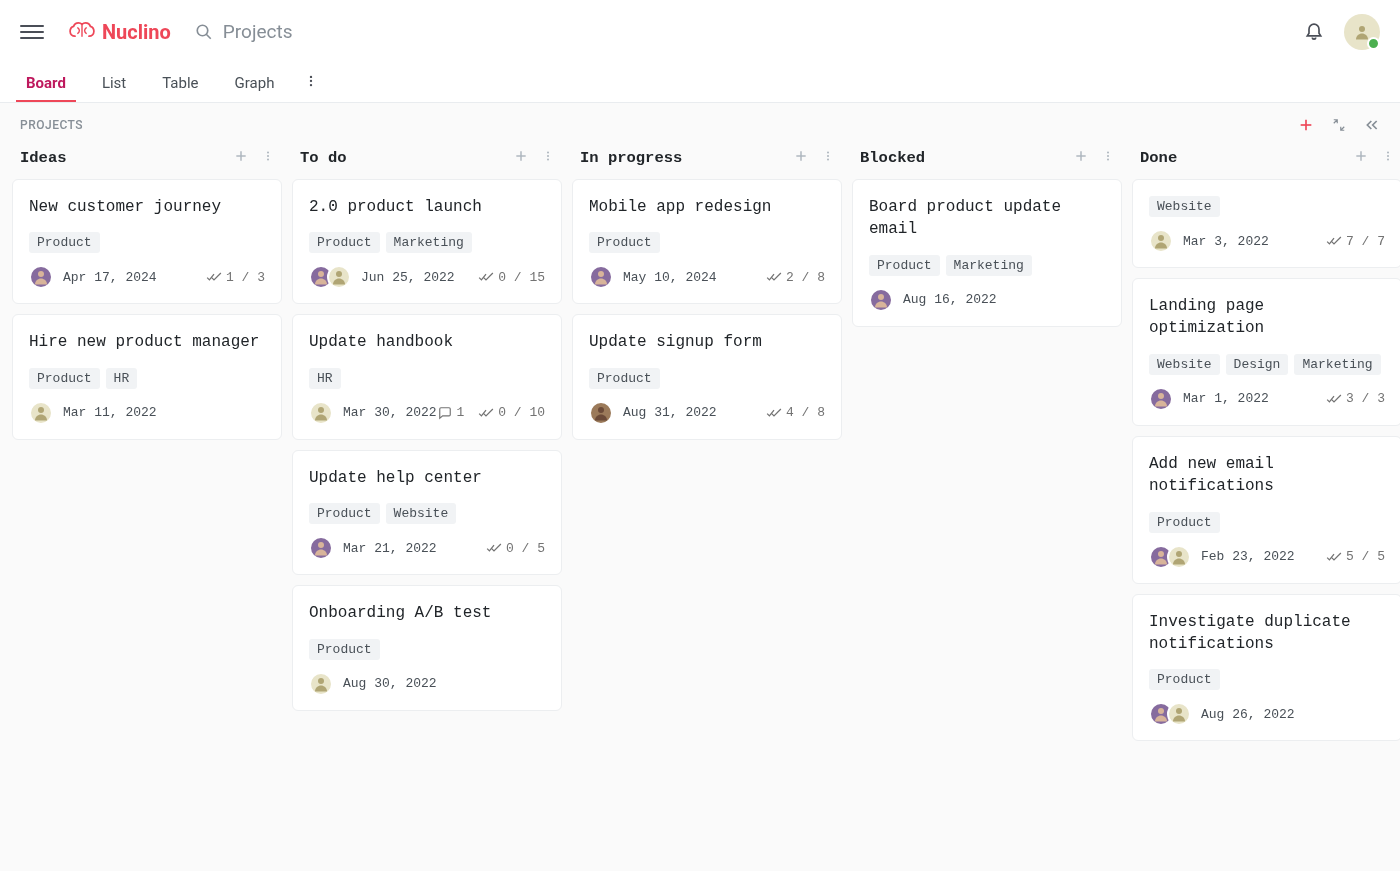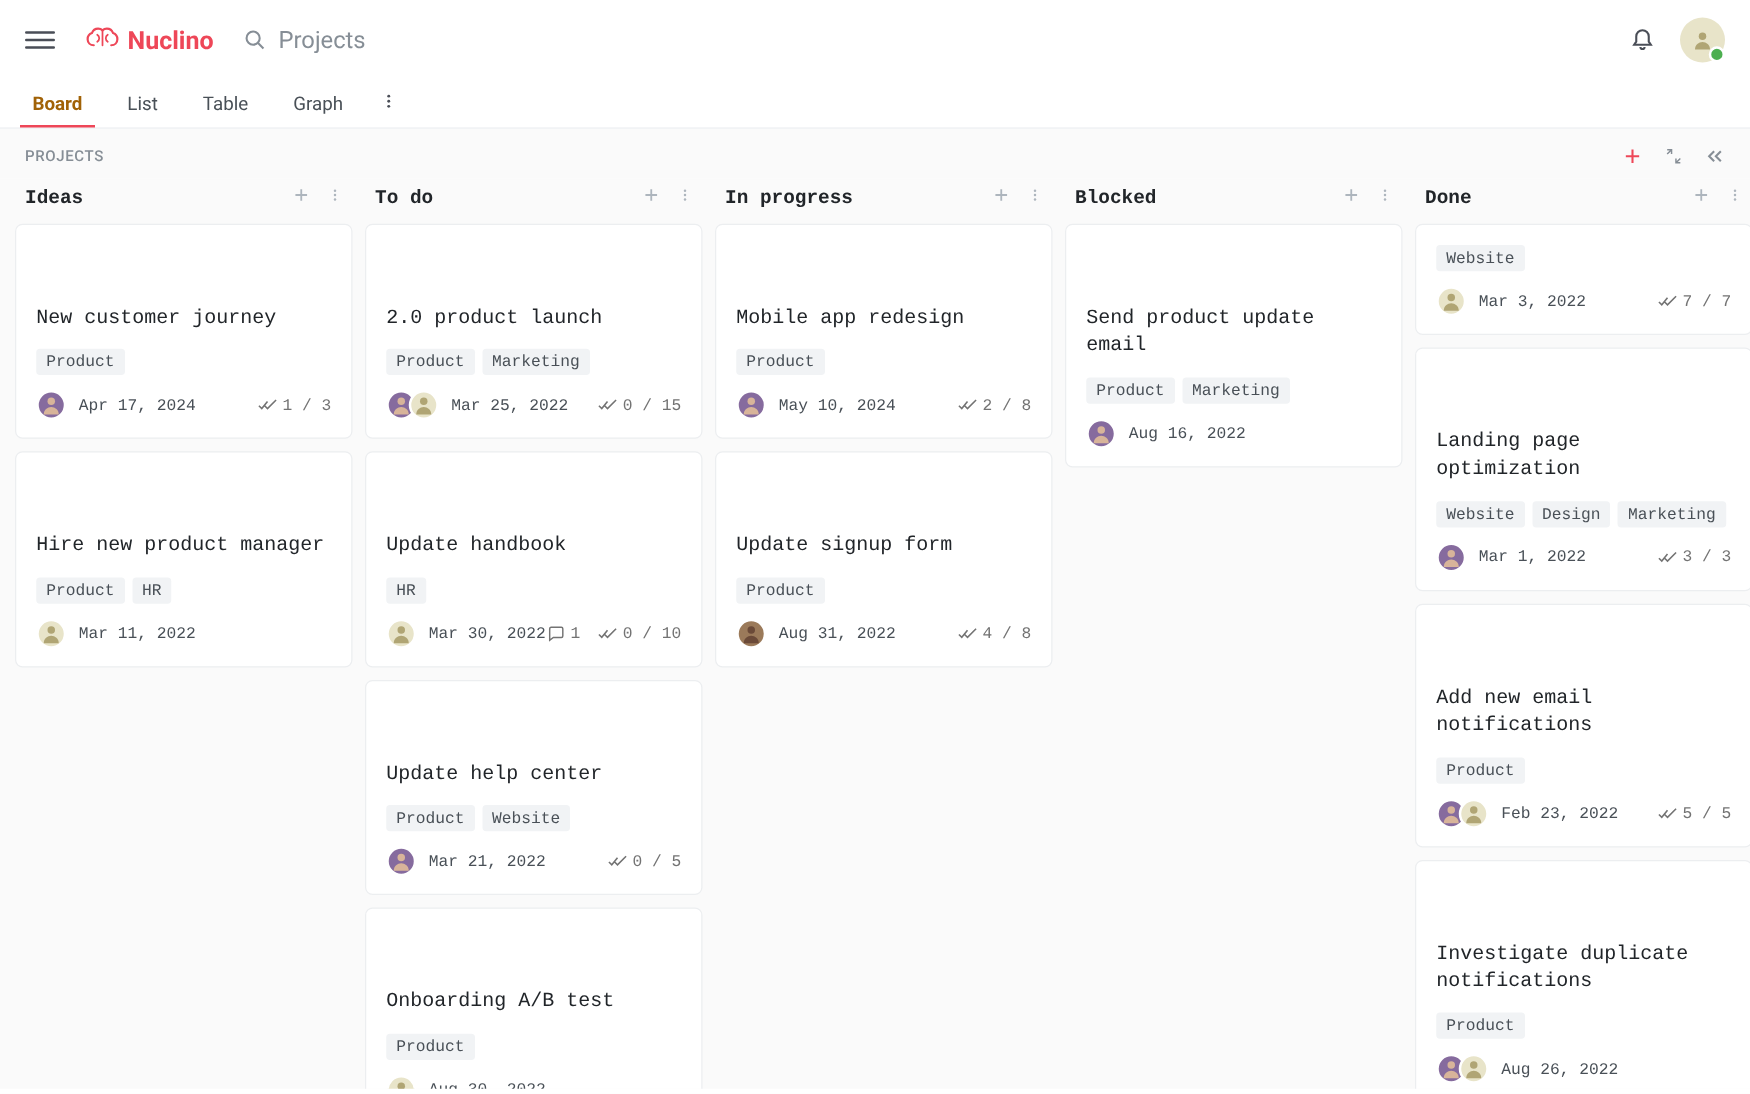--- a/index.html
+++ b/index.html
@@ -88,21 +88,21 @@
   height: 40px;
 }
 .tab {
   font-size: 15px;
   color: #495057;
   padding: 9px 6px;
   cursor: pointer;
   position: relative;
 }
 .tab.active {
-  color: #a16207;
+  color: #be185d;
   font-weight: 700;
 }
 .tab.active::after {
   content: '';
   position: absolute;
   left: -4px;
   right: -4px;
   bottom: -1px;
   height: 2px;
   background: #ee4758;
@@ -174,21 +174,20 @@
   border: 1px solid #eceef0;
   border-radius: 6px;
   padding: 16px 16px 14px;
   cursor: pointer;
 }
 .card-title {
   font-size: 16px;
   color: #212529;
   margin-bottom: 14px;
   line-height: 1.4;
-  margin-top: 47px;
 }
 .tags {
   display: flex;
   flex-wrap: wrap;
   gap: 6px;
   margin-bottom: 12px;
 }
 .tag {
   background: #f1f3f5;
   color: #495057;
@@ -410,21 +409,21 @@
                   <path d="M4 22c0-5 4-8 8-8s8 3 8 8" fill="#d8b49a"></path>
                 </svg>
               </div>
               <div class="asg" style="background:#e8e4c9">
                 <svg class="person-svg" viewBox="0 0 24 24">
                   <circle cx="12" cy="8" r="4" fill="#b0a574"></circle>
                   <path d="M4 22c0-5 4-8 8-8s8 3 8 8" fill="#b0a574"></path>
                 </svg>
               </div>
             </div>
-        <div class="date">Mar 25, 2022</div>
+        <div class="date">Jun 25, 2022</div>
         <div class="meta-right">
               <div class="checks">
         <svg width="16" height="14" viewBox="0 0 28 20" fill="none" stroke="currentColor" stroke-width="2.2">
                   <path d="M2 11l4 4L14 5 M10 11l4 4L26 3"></path>
                 </svg>
         <span>0 / 15</span>
               </div>
             </div>
       </div>
         </div>
@@ -591,21 +590,21 @@
         <svg width="12" height="14" viewBox="0 0 24 24" fill="currentColor">
               <circle cx="12" cy="5" r="2"></circle>
               <circle cx="12" cy="12" r="2"></circle>
               <circle cx="12" cy="19" r="2"></circle>
             </svg>
       </span>
     </div>
       </div>
       <div class="cards">
         <div class="card">
-      <div class="card-title">Send product update email</div>
+      <div class="card-title">Board product update email</div>
       <div class="tags">
             <div class="tag">Product</div>
             <div class="tag">Marketing</div>
           </div>
       <div class="card-foot">
         <div class="assignees">
               <div class="asg" style="background:#866b9e">
                 <svg class="person-svg" viewBox="0 0 24 24">
                   <circle cx="12" cy="8" r="4" fill="#d8b49a"></circle>
                   <path d="M4 22c0-5 4-8 8-8s8 3 8 8" fill="#d8b49a"></path>

